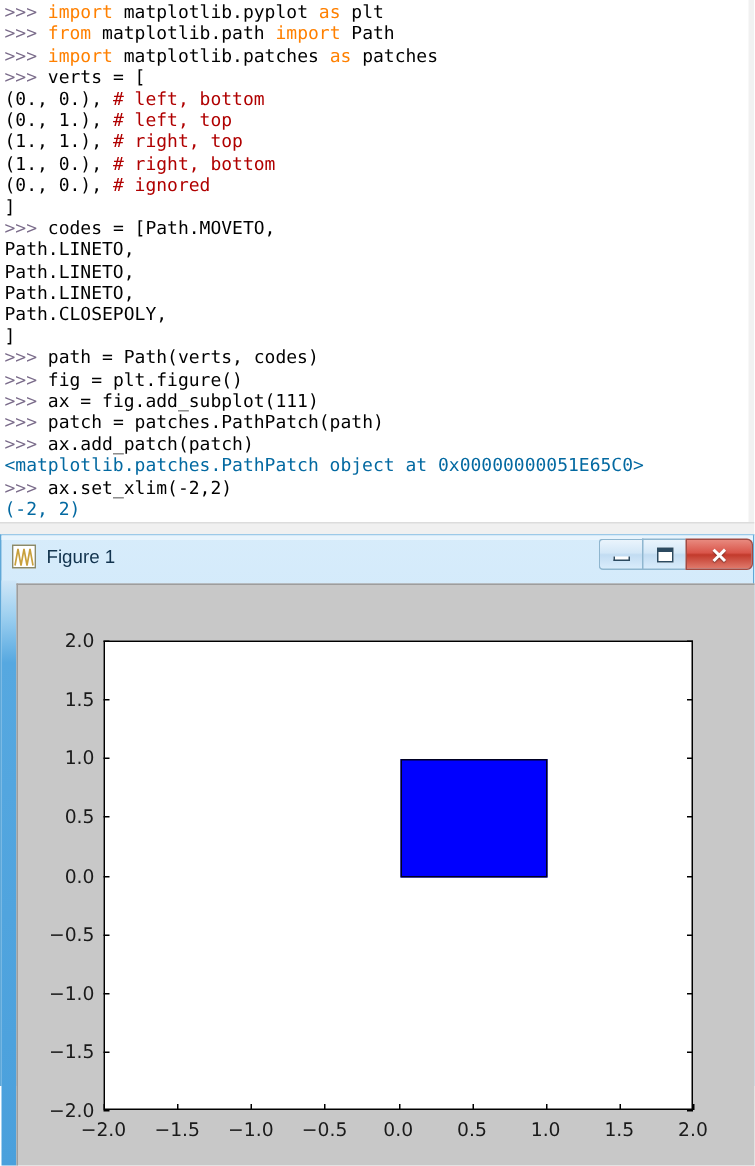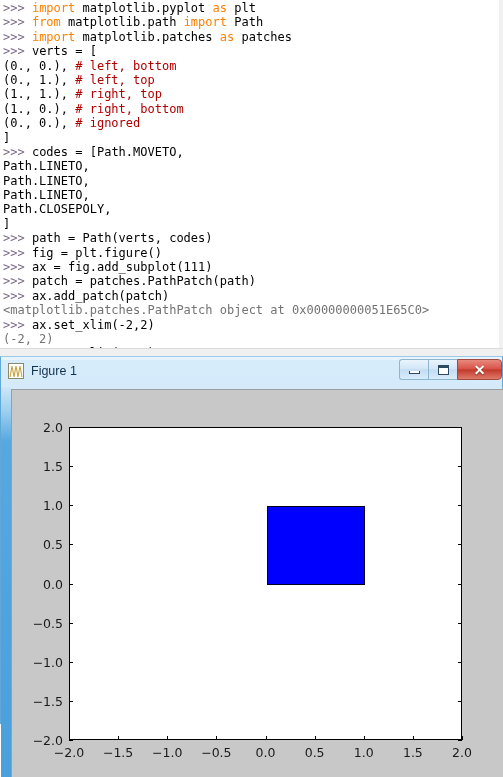--- a/index.html
+++ b/index.html
@@ -31,21 +31,21 @@
     font-family: "DejaVu Sans Mono", monospace;
     font-size: 12px;
     line-height: 14.4px;
     white-space: pre;
   }
   .cline { height: 14.4px; white-space: pre; }
   .tok-prompt  { color: #7a6b8a; }
   .tok-kw      { color: #ff8000; }
   .tok-plain   { color: #000000; }
   .tok-comment { color: #b00000; }
-  .tok-output  { color: #737373; }
+  .tok-output  { color: #0369a1; }
 
   
   #console-scroll-v {
     position: absolute;
     right: 0; top: 0;
     width: 4px; height: 350px;
     background: #f1f1f1;
   }
   
   #console-bottom-strip {

